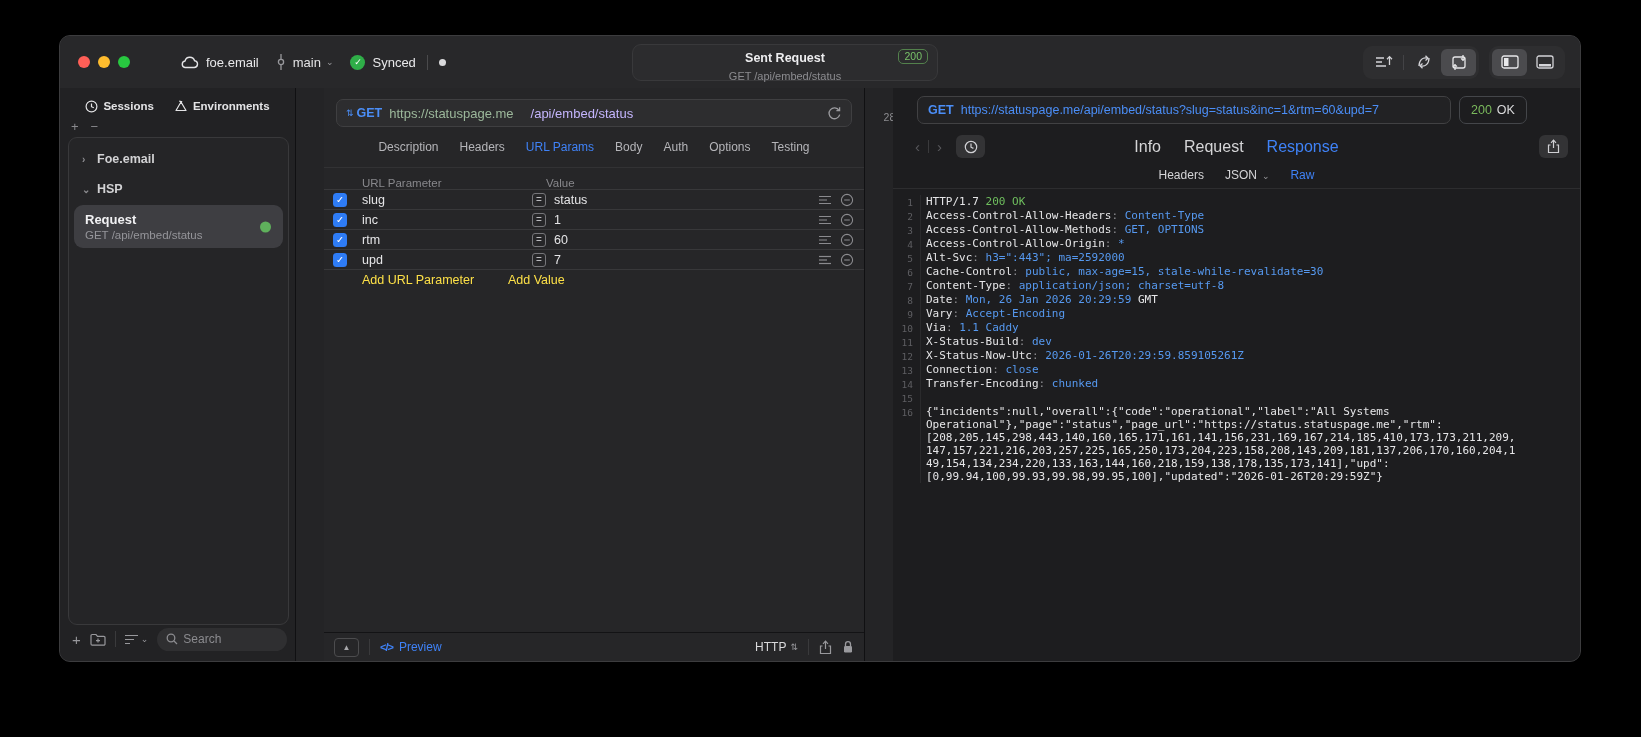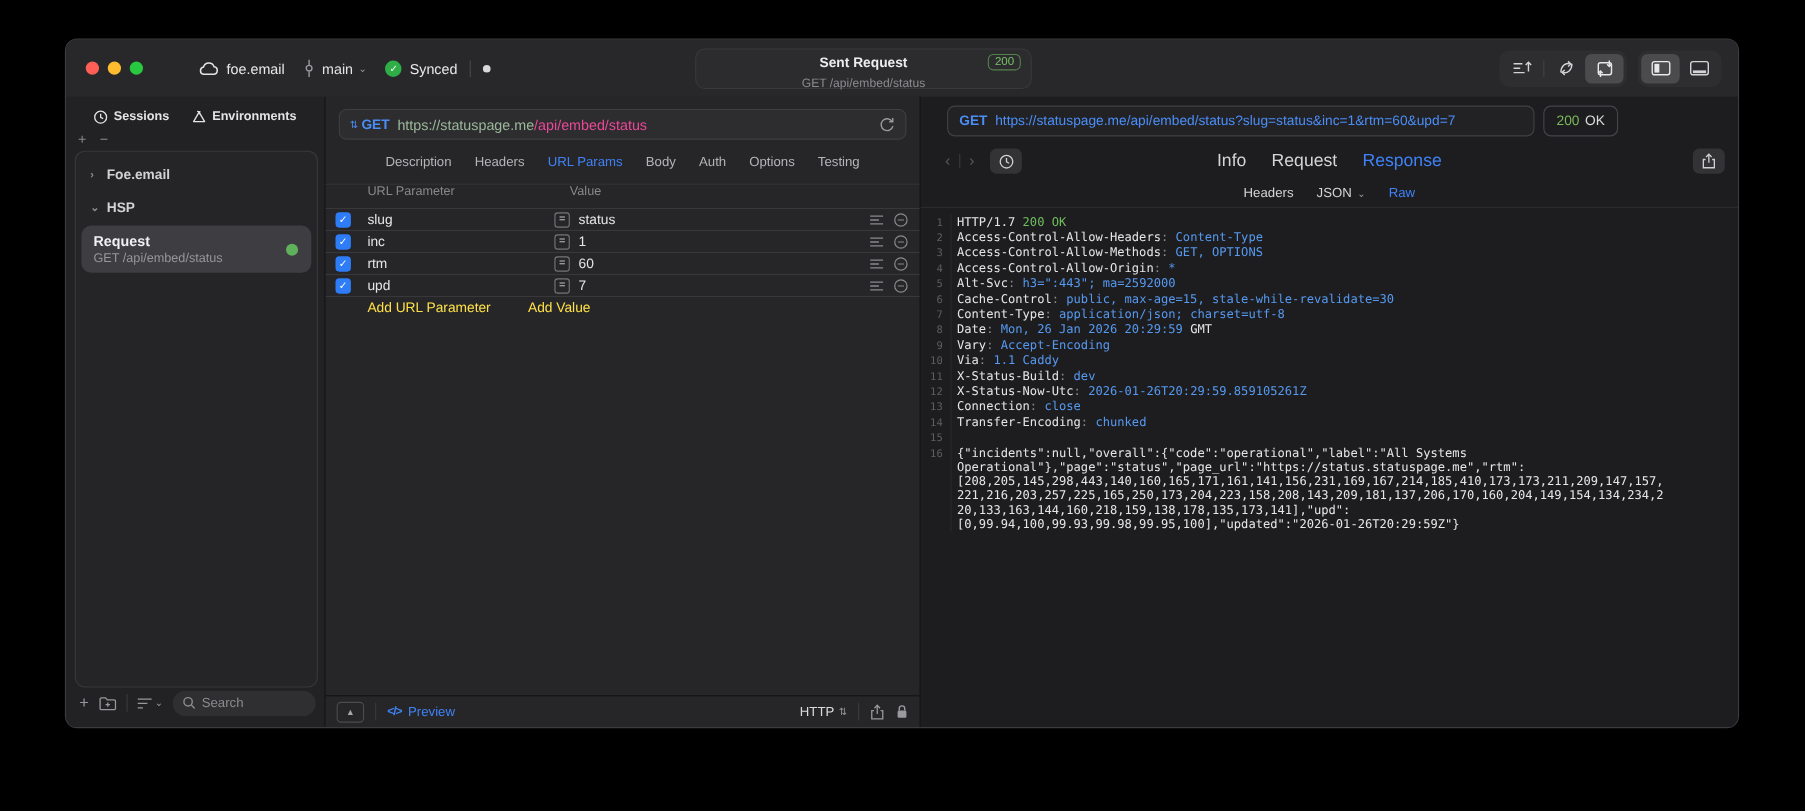--- a/index.html
+++ b/index.html
@@ -32,21 +32,21 @@
   .pill-sub { font-size:11px; color:#8c8c90; line-height:14px; }
   .pill-ms { position:absolute; right:10px; top:0; font-size:10.5px; color:#8c8c90; line-height:14px;margin-top:44px; }
 
   .tb-right { margin-left:auto; display:flex; gap:10px; margin-right:15px; }
   .btn-group { background:#2e2e30; border-radius:9px; display:flex; align-items:center; padding:3px; height:33px; }
   .tb-btn { width:35px; height:27px; display:flex; align-items:center; justify-content:center; border-radius:6px; }
   .tb-btn.active { background:#4b4b4e; }
   .grp-sep { width:1px; height:15px; background:#434346; margin:0 2px; }
 
   
-  .main { position:absolute; top:52px; bottom:0; left:0; right:0; display:flex; }
+  .main { position:absolute; top:52px; bottom:0; left:0; right:0; display:flex;gap:28px; }
   .sidebar { width:236px; background:#222224; border-right:1px solid #101012; display:flex; flex-direction:column; }
   .editor { width:541px; background:#262628; border-right:1px solid #101012; display:flex; flex-direction:column; }
   .response { flex:1; background:#1d1d1f; display:flex; flex-direction:column; }
 
   
   .sb-tabs { height:28px; display:flex; align-items:center; justify-content:center; gap:20px;
              color:#e4e4e6; font-size:11.5px; font-weight:600; margin-top:4px; }
   .sb-tab { display:flex; align-items:center; gap:5px; }
   .sb-plusminus { height:15px; display:flex; gap:12px; padding-left:11px; color:#8a8a8e; font-size:13px; line-height:13px; }
   .sb-panel { flex:1; margin:2px 6px 0 8px; border:1px solid #39393b; border-radius:9px; background:#252527;
@@ -61,26 +61,26 @@
   .sb-toolbar { height:36px; display:flex; align-items:center; gap:9px; padding:0 8px 8px 12px; color:#98989c; }
   .search-pill { flex:1; height:23px; background:#2f2f31; border-radius:12px; display:flex; align-items:center;
                  gap:5px; padding:0 9px; color:#8b8b8f; font-size:12px; }
 
   
   .url-bar { margin:11px 12px 0; height:28px; background:#2d2d2f; border:1px solid #3f3f41; border-radius:7px;
              display:flex; align-items:center; padding:0 9px; font-size:13px; }
   .updown { color:#4b8ef7; font-size:9px; margin-right:3px; }
   .method-blue { color:#4b8ef7; font-weight:700; font-size:12.5px; margin-right:7px; }
   .url-text { flex:1; white-space:nowrap; overflow:hidden; }
-  .url-host { color:#9cb89b; } .url-path { color:#ec4899; }
+  .url-host { color:#9cb89b; } .url-path { color:#c4b5fd;margin-left:17px; }
   .editor-tabs { height:41px; display:flex; align-items:center; justify-content:center; gap:21px;
                  font-size:12px; color:#b5b5b9; border-bottom:1px solid #323234; }
   .rtab.active { color:#3f82f7; }
   .params { flex:1; font-size:12.5px; }
-  .params-header { display:flex; height:21px; align-items:flex-start; color:#88888c; font-size:11.5px; }
+  .params-header { display:flex; height:21px; align-items:flex-end; color:#88888c; font-size:11.5px; }
   .col-check { width:38px; } .col-name { width:184px; } .col-value { flex:1; }
   .param-row { display:flex; align-items:center; height:20px; border-top:1px solid #38383a; padding-right:10px; }
   .cb { width:14px; height:14px; margin-left:9px; margin-right:15px; border-radius:3.5px; background:#2e7cf6;
         color:#fff; font-size:9.5px; display:flex; align-items:center; justify-content:center; }
   .pname { width:170px; color:#e5e5e7; }
   .eq { width:14px; height:14px; border:1px solid #76767a; border-radius:3px; color:#b9b9bd; font-size:10px;
         display:flex; align-items:center; justify-content:center; margin-right:8px; }
   .pval { flex:1; color:#e5e5e7; }
   .row-icons { display:flex; align-items:center; gap:9px; }
   .add-row { color:#fde047; }

